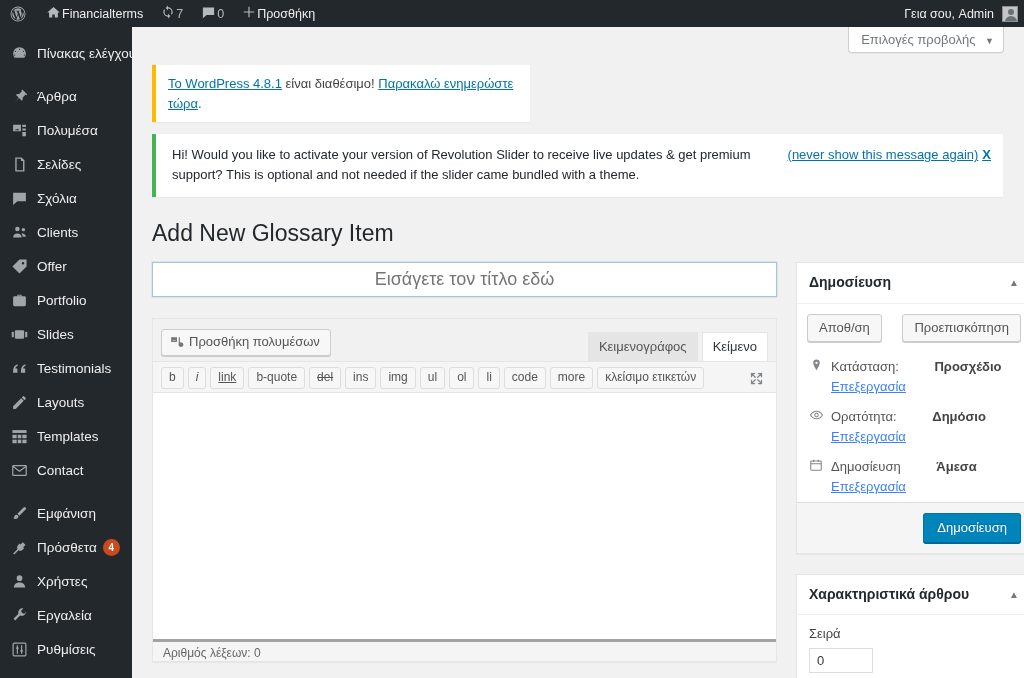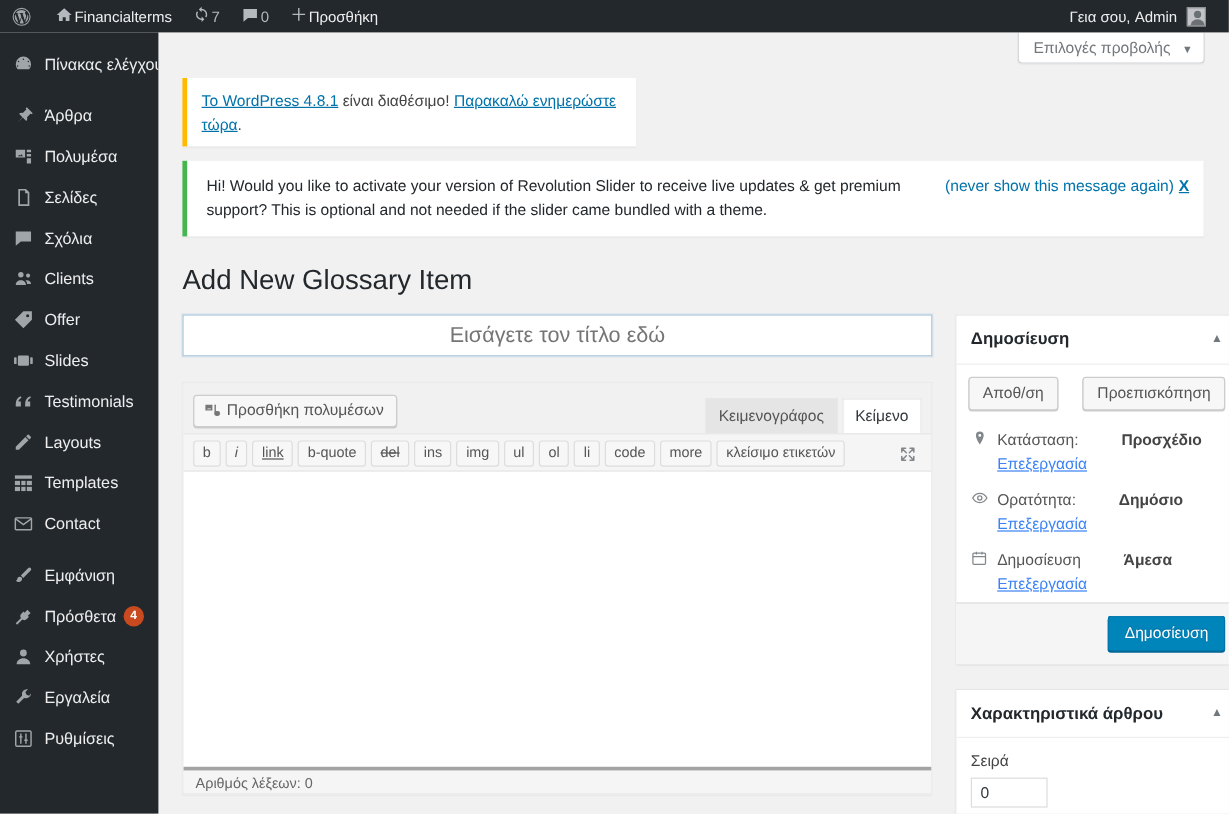--- a/index.html
+++ b/index.html
@@ -34,21 +34,21 @@
     white-space: nowrap;
     cursor: pointer;
   }
   .ab-logo { padding: 0 10px 0 9px; }
   .ab-logo svg { display:block; }
   .ab-label { color: #eee; }
   .ab-count { color: #b4b9be; }
   .ab-right {
     margin-left: auto;
     display: flex; align-items: center;
-    padding-right: 19px;
+    padding-right: 6px;
   }
   .ab-greet { color: #eee; padding-right: 8px; font-size: 12.5px;}
   .ab-avatar {
     width: 16px; height: 16px;
     background: #c3c4c7;
     border: 1px solid #8f8f8f;
     display:block;
     position: relative;
     overflow: hidden;
   }
@@ -155,20 +155,21 @@
     width: auto;
     margin-top: 12px;
     padding: 11px 12px 12px 16px;
     position: relative;
     line-height: 1.55;
     color: #23282d;
   }
   .notice-green .never-show {
     float: right;
     color: #0073aa;
+    text-decoration: underline;
     white-space: nowrap;
     margin-left: 12px;
   }
   .notice-green .never-show .xmark { text-decoration: underline; margin-left: 4px; font-weight: 700;}
 
   
   h1.page-title {
     font-size: 23px;
     font-weight: 400;
     color: #23282d;
@@ -528,20 +529,28 @@
 
   <div class="menu-item">
     <span class="mi-ico">
       <svg width="17" height="17" viewBox="0 0 24 24" fill="currentColor">
           <path d="M2 12L12 2h10v10L12 22 2 12zm15-6.5a1.8 1.8 0 1 0 0 3.6 1.8 1.8 0 0 0 0-3.6z"></path>
         </svg>
     </span>
     <span>Offer</span>
   </div>
 
+  <div class="menu-item">
+    <span class="mi-ico">
+      <svg width="17" height="17" viewBox="0 0 24 24" fill="currentColor">
+          <path d="M9 4h6v2h4a2 2 0 0 1 2 2v10a2 2 0 0 1-2 2H5a2 2 0 0 1-2-2V8a2 2 0 0 1 2-2h4V4zm2 1v1h2V5h-2z"></path>
+        </svg>
+    </span>
+    <span>Portfolio</span>
+  </div>
 
   <div class="menu-item">
     <span class="mi-ico">
       <svg width="17" height="17" viewBox="0 0 24 24" fill="currentColor">
           <rect x="1" y="8" width="3" height="8" rx="1"></rect>
           <rect x="5.5" y="6" width="13" height="12" rx="1.5"></rect>
           <rect x="20" y="8" width="3" height="8" rx="1"></rect>
         </svg>
     </span>
     <span>Slides</span>

